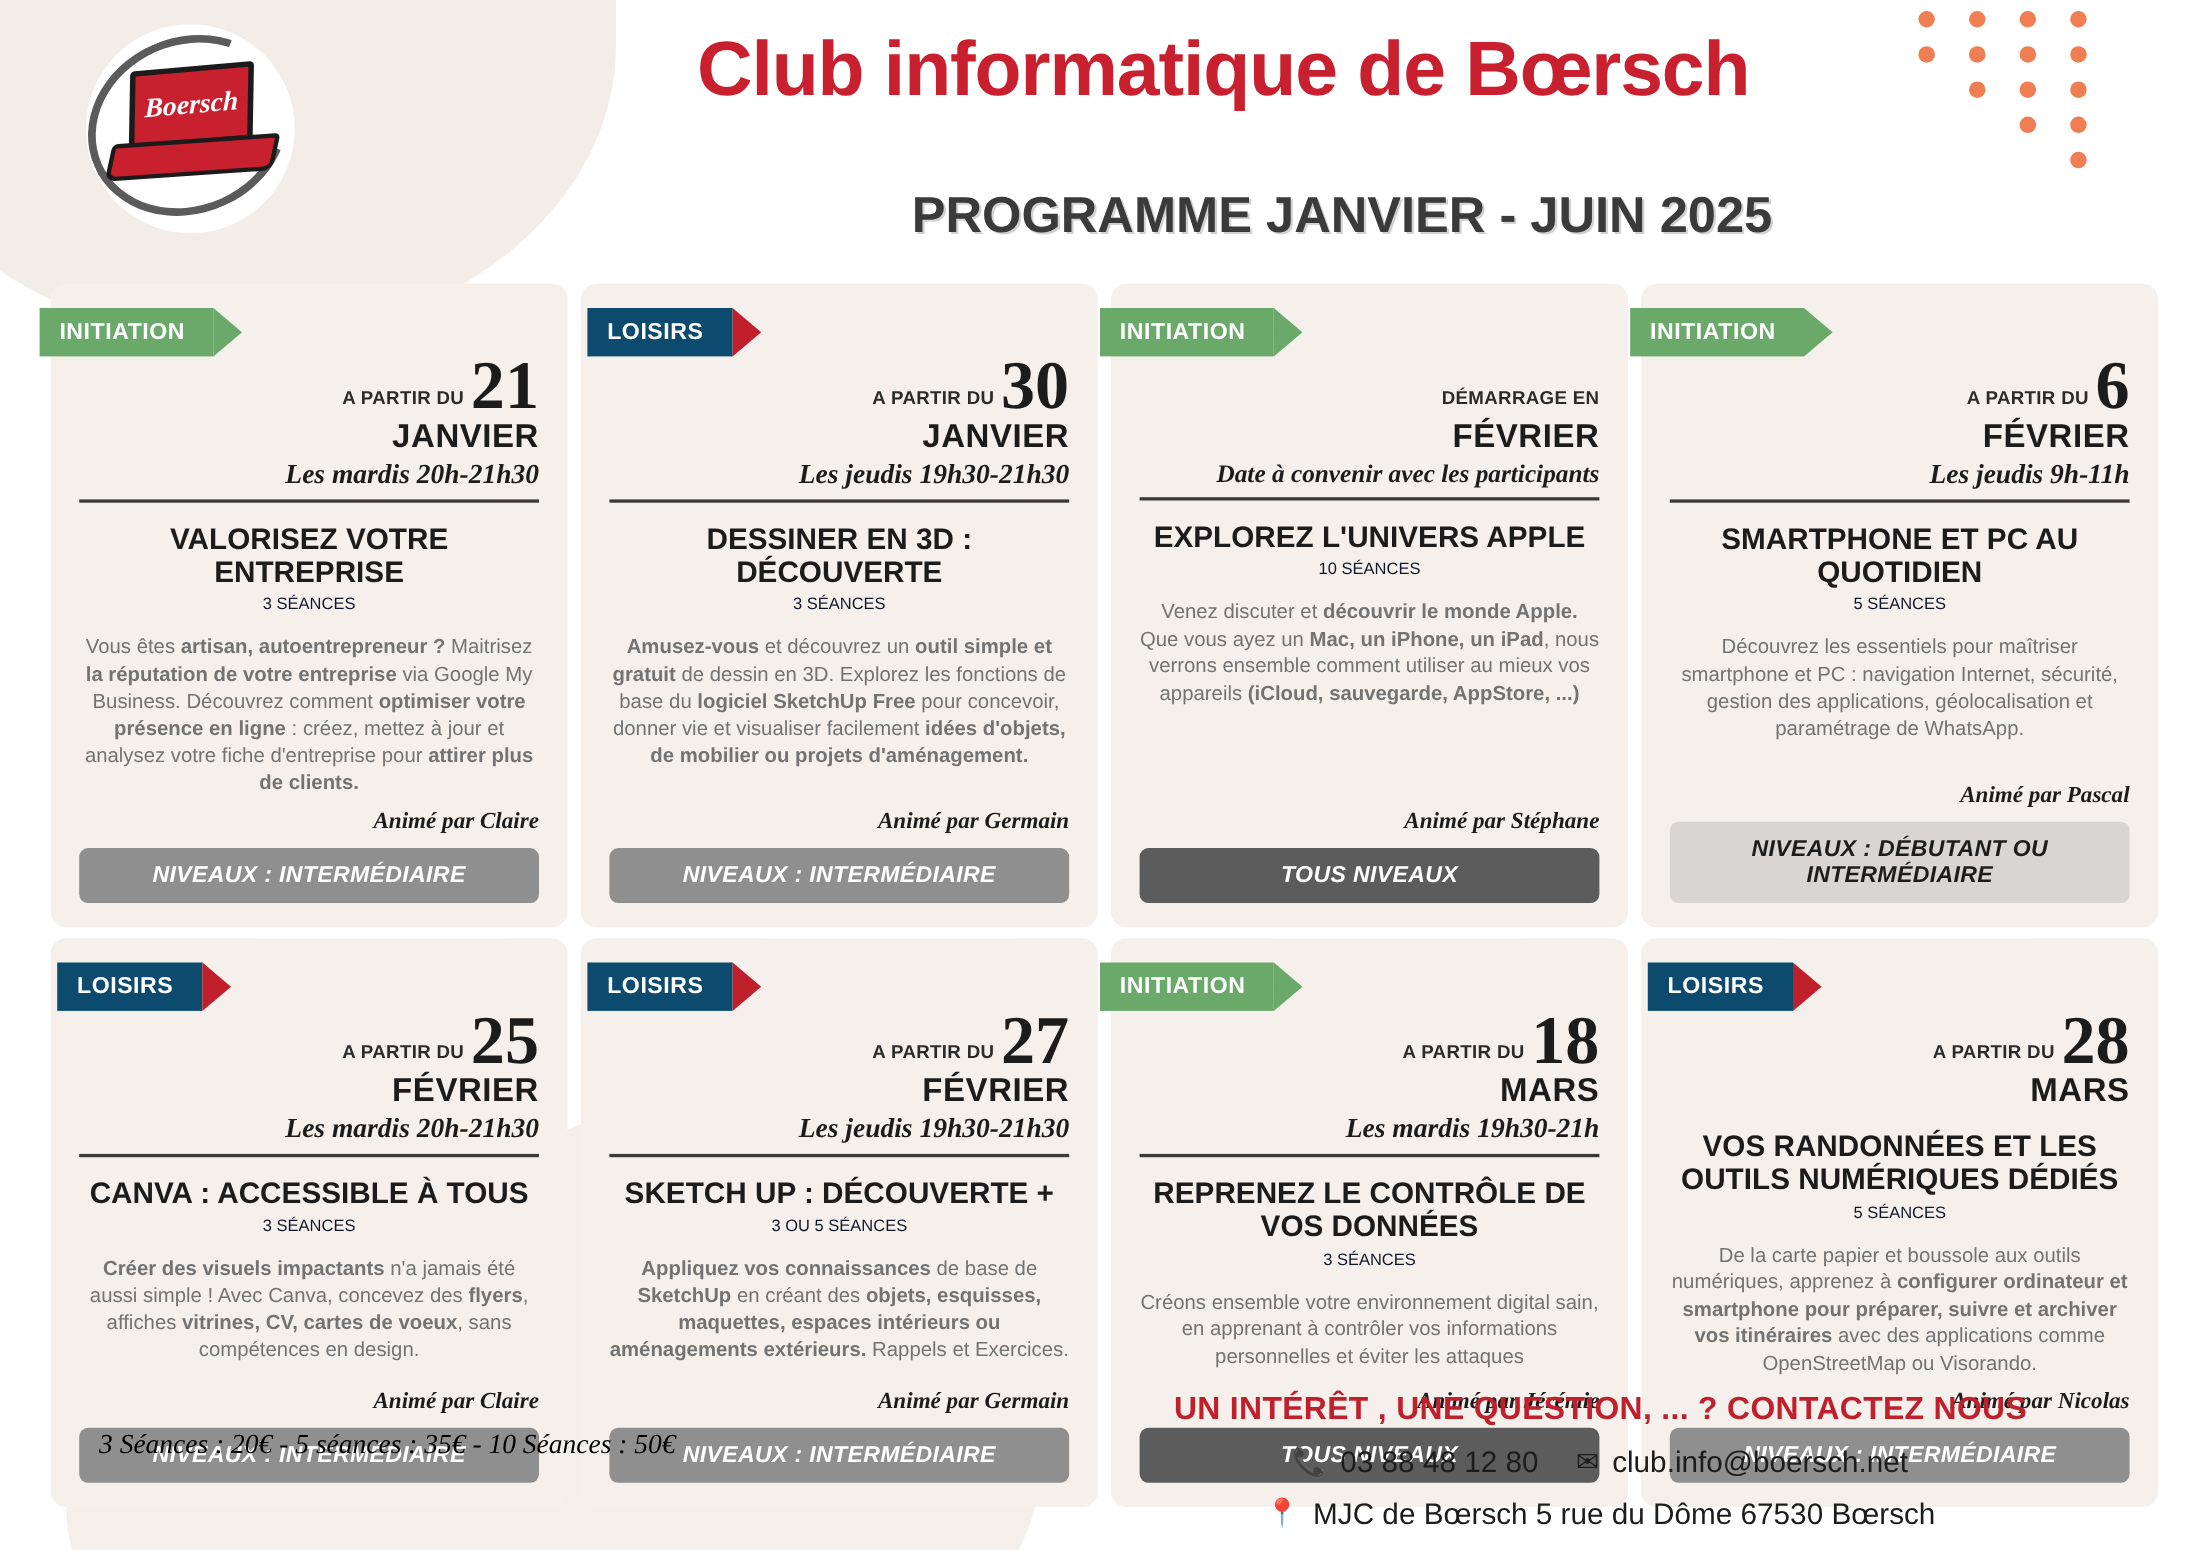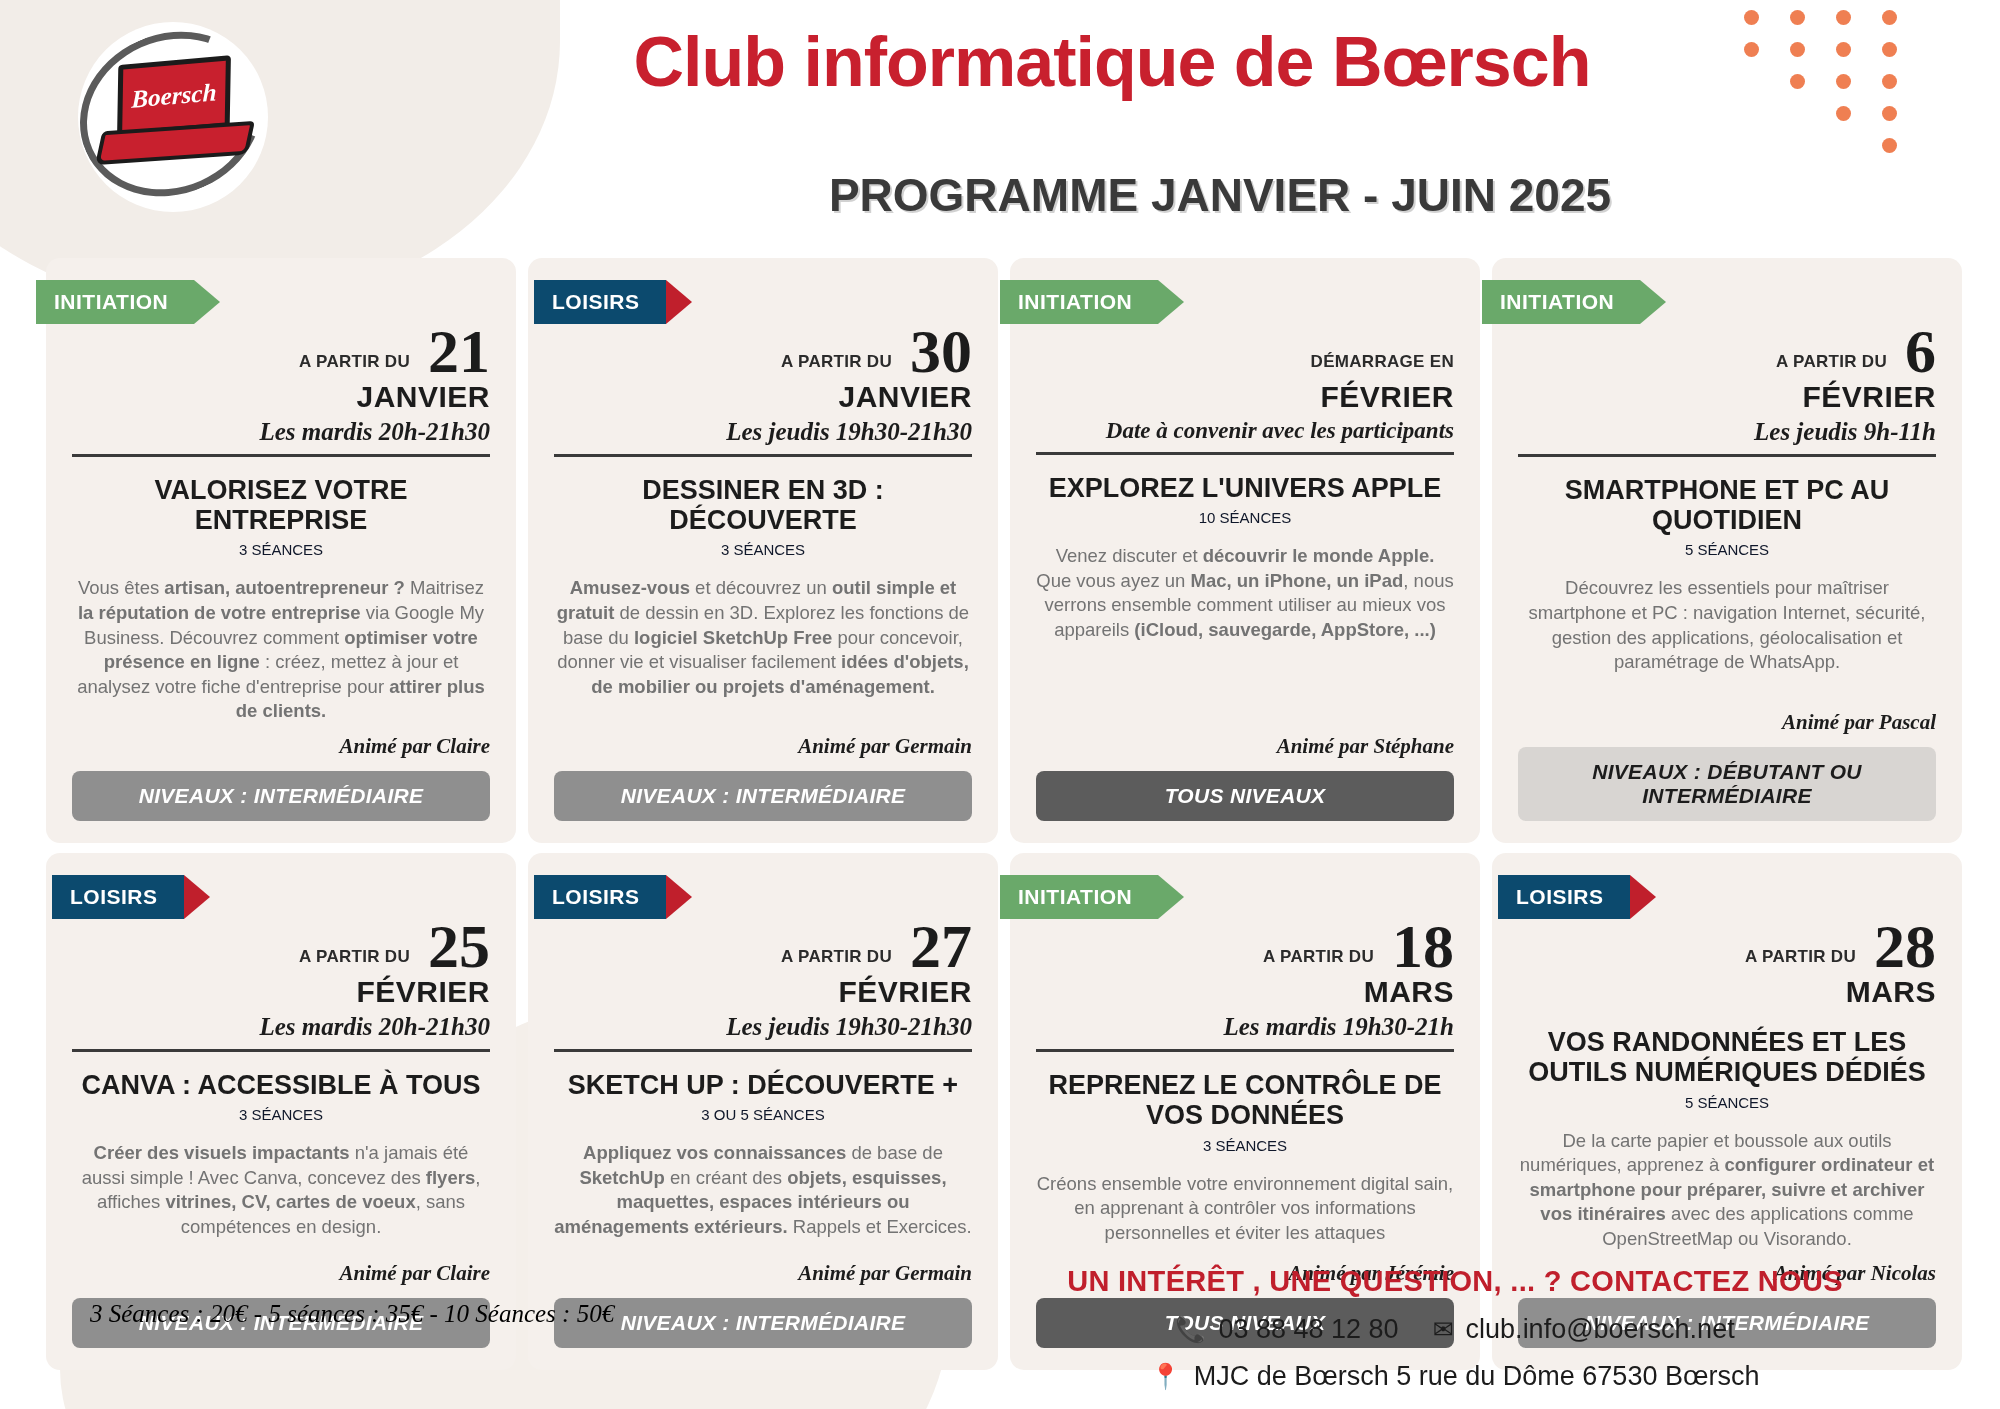--- a/index.html
+++ b/index.html
@@ -144,21 +144,21 @@
     border-top: 22px solid transparent;
     border-bottom: 22px solid transparent;
     border-left: 26px solid currentColor;
   }
   .ribbon.loisirs { background: #0c4a6e; color: #c01f2c; margin-left: 16px; }
   .ribbon.initiation { background: #6aa96a; color: #6aa96a; }
   .ribbon span { color: #ffffff; position: relative; z-index: 2; }
 
   .date-line {
     display: flex; align-items: flex-end; justify-content: flex-end;
-    gap: 18px; min-height: 70px;
+    gap: 6px; min-height: 70px;
   }
   .date-pre {
     font-size: 17px; font-weight: bold; color: #2b2b2b;
     letter-spacing: .3px; padding-bottom: 6px;
     text-align: right;
   }
   .date-num {
     font-family: "Liberation Serif", serif;
     font-size: 62px; font-weight: bold; color: #1c1c1c;
     line-height: .85;

